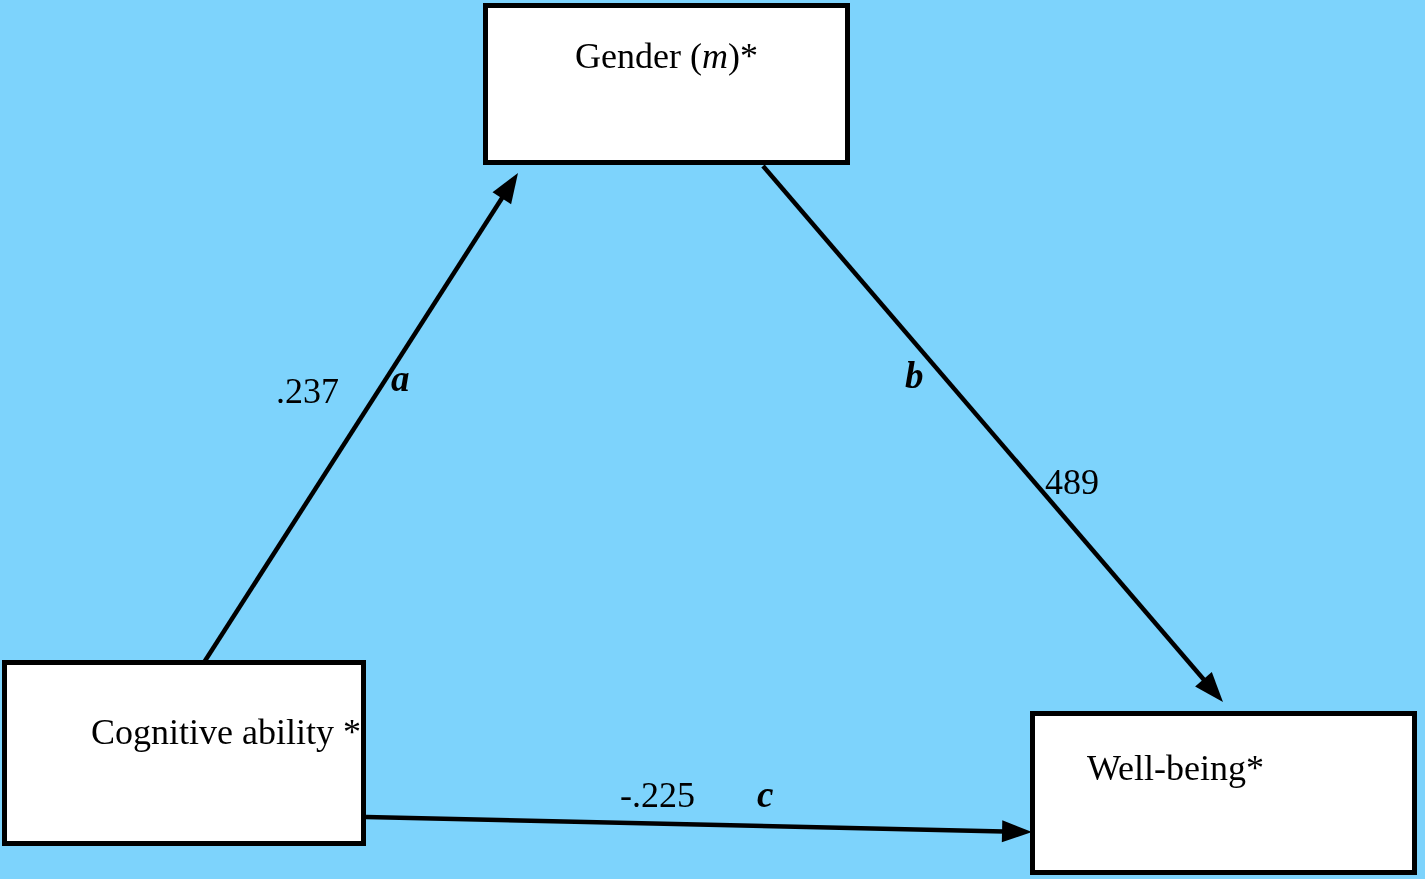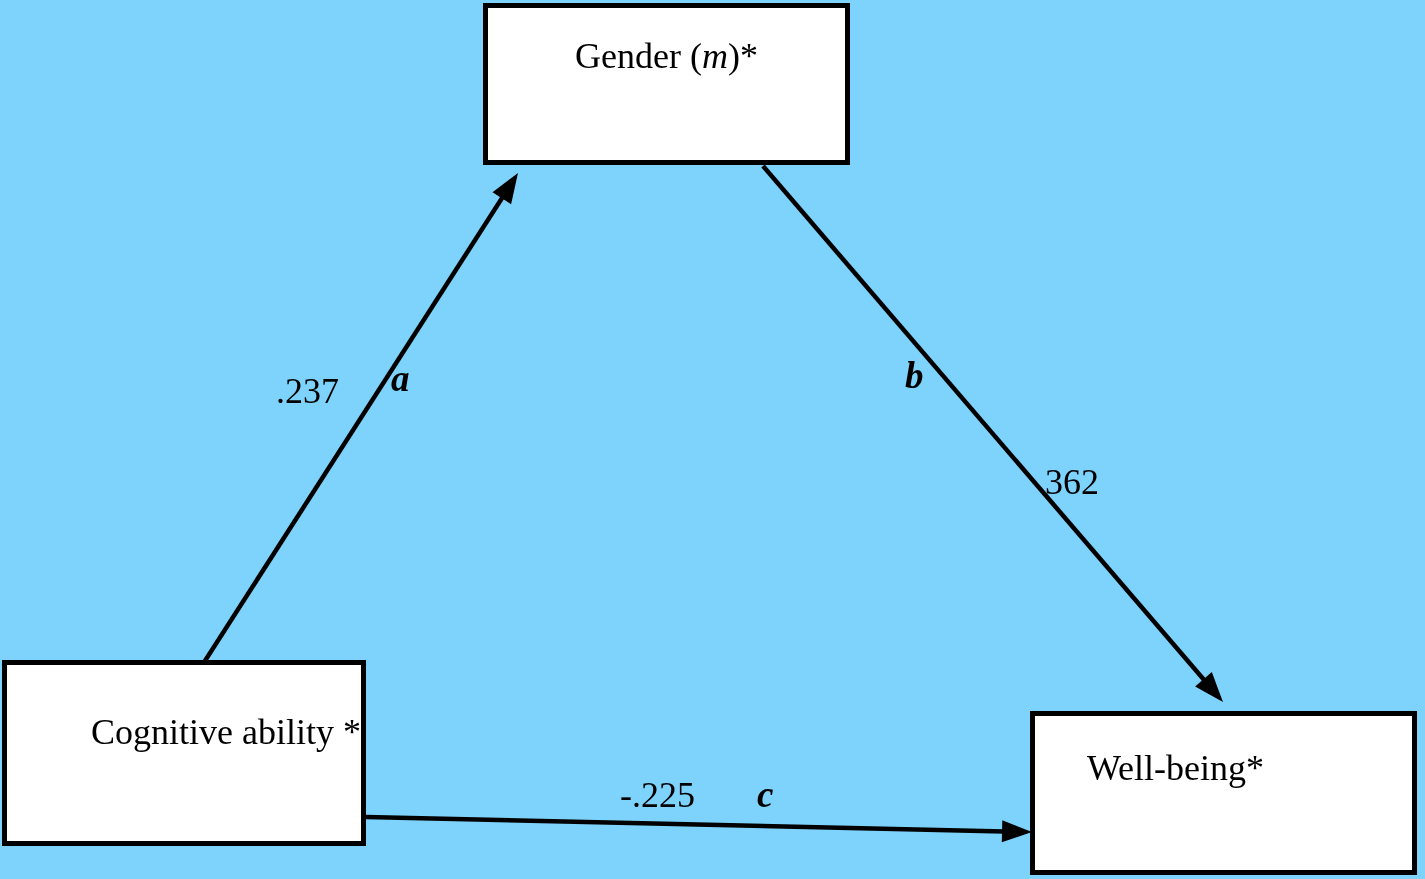--- a/index.html
+++ b/index.html
@@ -117,18 +117,18 @@
   </div>
 
   <div class="node node-outcome">
     <span>Well-being*</span>
   </div>
 
   <div class="edge-label coef-a">.237</div>
   <div class="edge-label path-letter letter-a">a</div>
 
   <div class="edge-label path-letter letter-b">b</div>
-  <div class="edge-label coef-b">362</div>
+  <div class="edge-label coef-b">489</div>
 
   <div class="edge-label coef-c">-.225</div>
   <div class="edge-label path-letter letter-c">c</div>
 
 </div>
 
 </body></html>

